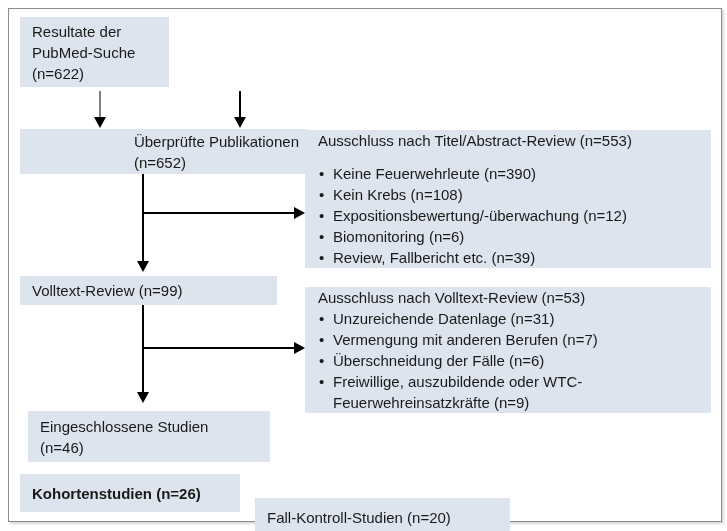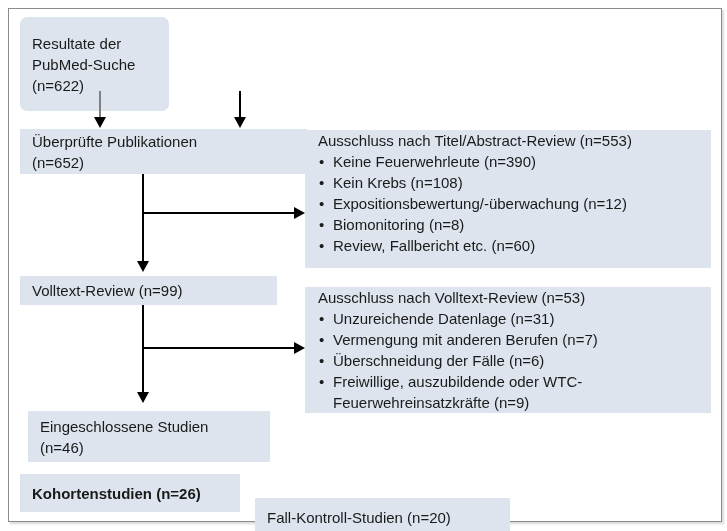--- a/index.html
+++ b/index.html
@@ -26,21 +26,21 @@
     box-sizing:border-box;
     font-size:15px;line-height:21px;
     display:flex;flex-direction:column;justify-content:center;
     padding:0 8px 0 12px;
   }
   .box .txt{white-space:pre-line;}
   .excl{
     position:absolute;background:var(--box-fill);
     box-sizing:border-box;
     font-size:15px;line-height:21px;
-    display:flex;flex-direction:column;justify-content:flex-start;
+    display:flex;flex-direction:column;justify-content:space-between;
     padding:0 10px 0 13px;
   }
   .excl ul{margin:0;padding:0;list-style:none;}
   .excl li{position:relative;padding-left:15px;}
   .excl li::before{content:"\2022";position:absolute;left:1px;}
   .shaft-v{position:absolute;width:2px;background:var(--arrow);}
   .shaft-v.muted{background:var(--arrow-muted);}
   .shaft-h{position:absolute;height:2px;background:var(--arrow);}
   .head-down{
     position:absolute;width:0;height:0;
@@ -53,46 +53,46 @@
     border-left:11px solid var(--arrow);
   }
 </style>
 </head>
 <body>
 
 <div style="position:absolute;inset:0;">
 
   <div class="frame"></div>
 
-  <div class="box" style="left:20px;top:17px;width:149px;height:94px;border-radius:7px;">
+  <div class="box" style="left:20px;top:17px;width:149px;height:70px;">
     <span class="txt">Resultate der
 PubMed-Suche
 (n=622)</span>
   </div>
 
 
   <div class="shaft-v muted" style="left:99px;top:91px;height:27px;"></div>
   <div class="head-down" style="left:94px;top:117px;"></div>
 
   <div class="shaft-v" style="left:239px;top:91px;height:27px;"></div>
   <div class="head-down" style="left:234px;top:117px;"></div>
 
-  <div class="box" style="left:20px;top:129px;width:287px;height:45px;">
+  <div class="box" style="left:20px;top:129px;width:287px;height:45px;align-items:flex-end;">
     <span class="txt">Überprüfte Publikationen
 (n=652)</span>
   </div>
 
   <div class="excl" style="left:305px;top:130px;width:406px;height:138px;">
     <div>Ausschluss nach Titel/Abstract-Review (n=553)</div>
     <ul>
       <li>Keine Feuerwehrleute (n=390)</li>
       <li>Kein Krebs (n=108)</li>
       <li>Expositionsbewertung/-überwachung (n=12)</li>
-      <li>Biomonitoring (n=8)</li>
-      <li>Review, Fallbericht etc. (n=60)</li>
+      <li>Biomonitoring (n=6)</li>
+      <li>Review, Fallbericht etc. (n=39)</li>
     </ul>
   </div>
 
   <div class="shaft-v" style="left:142px;top:174px;height:89px;"></div>
   <div class="head-down" style="left:137px;top:261px;"></div>
   <div class="shaft-h" style="left:143px;top:212px;width:152px;"></div>
   <div class="head-right" style="left:294px;top:207px;"></div>
 
   <div class="box" style="left:20px;top:276px;width:257px;height:29px;">
     <span class="txt">Volltext-Review (n=99)</span>

